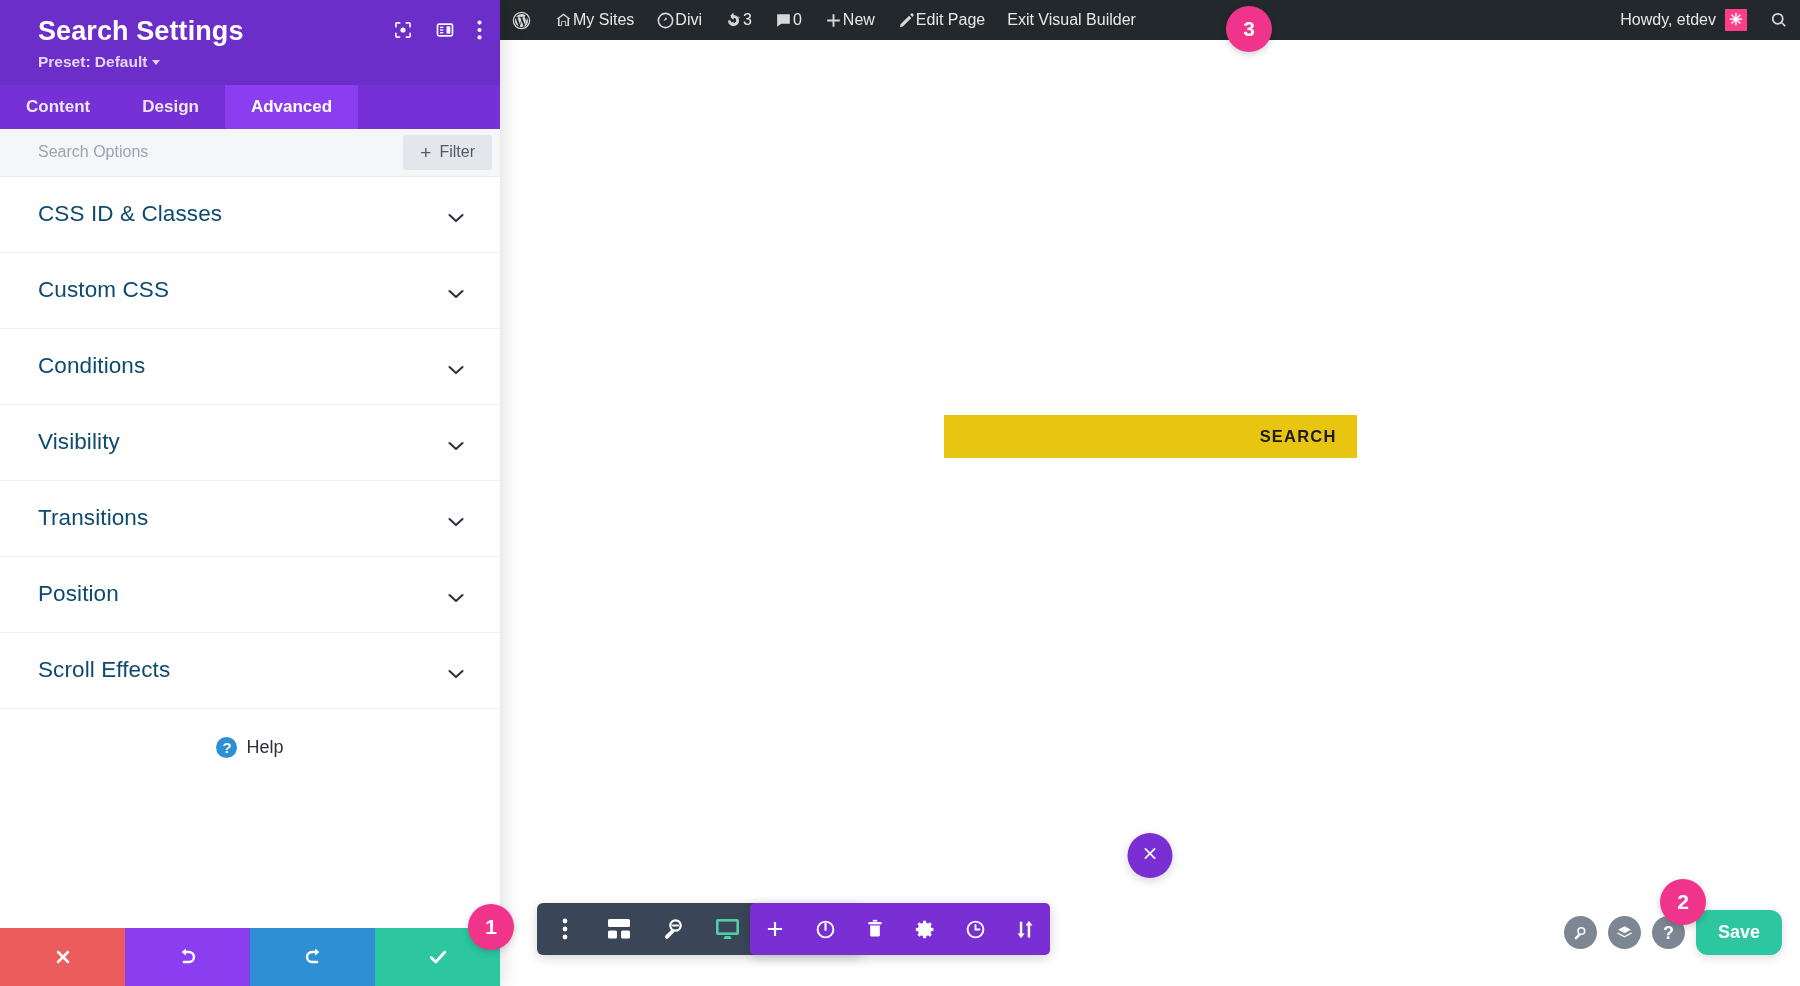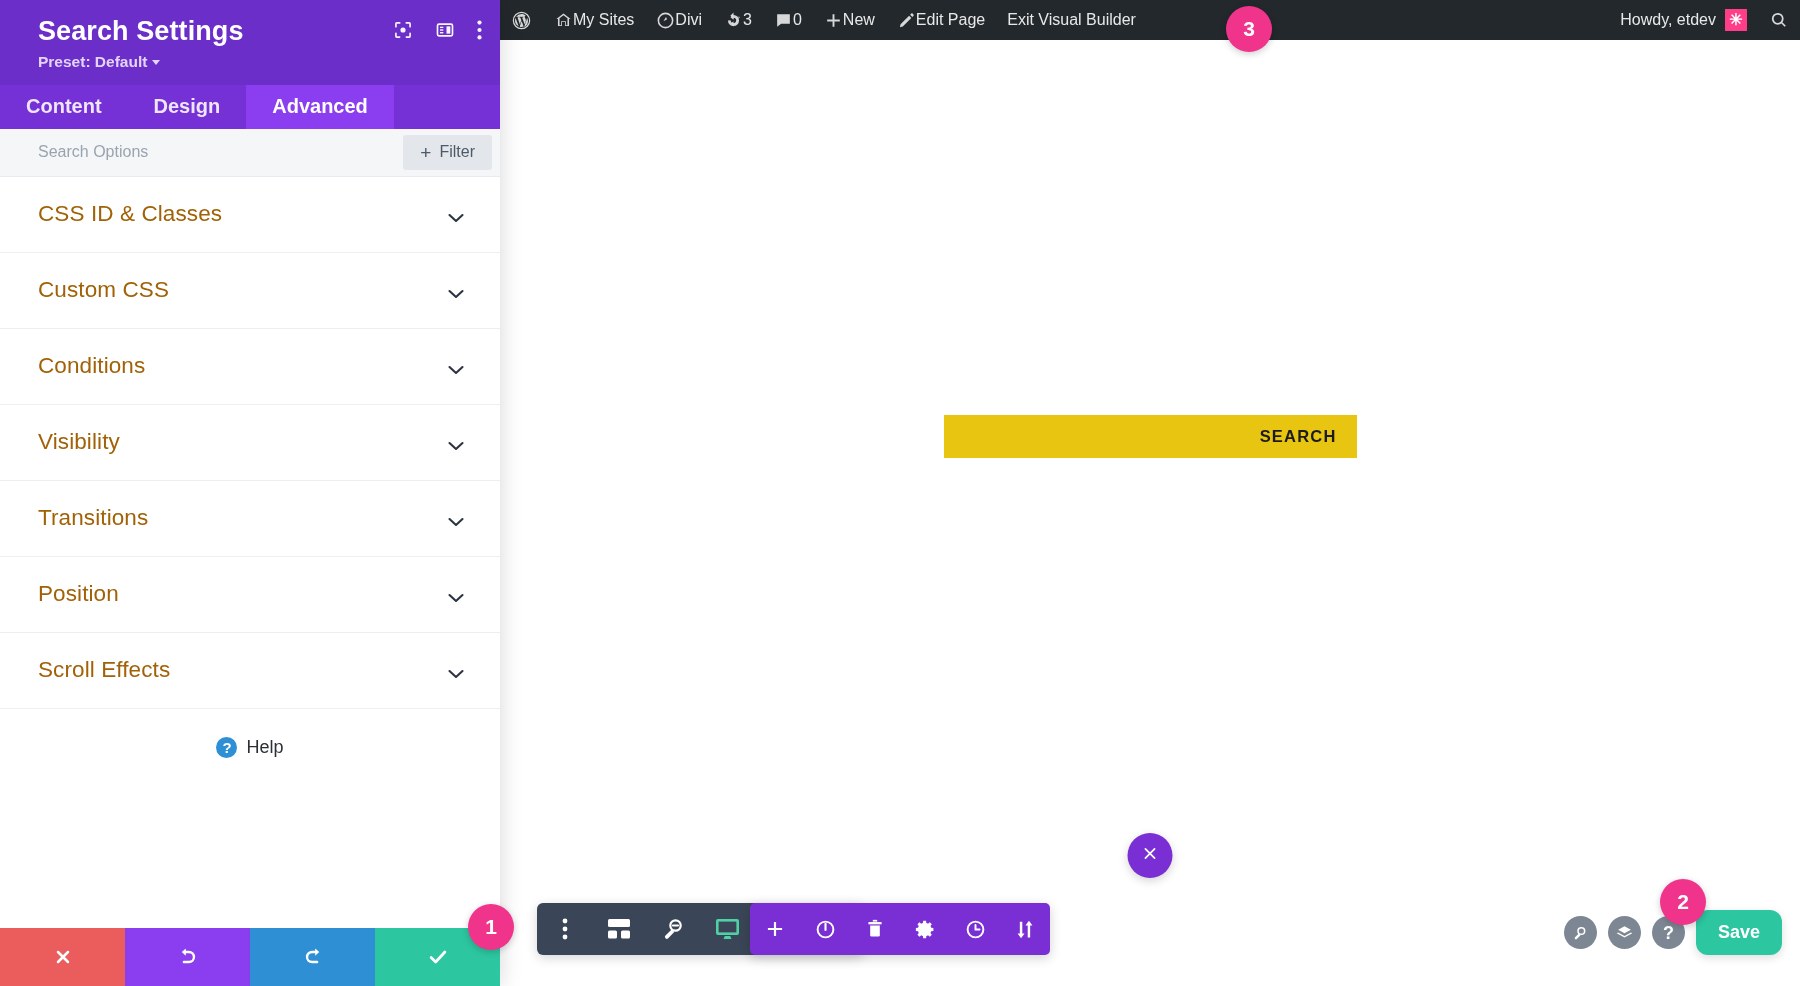--- a/index.html
+++ b/index.html
@@ -60,21 +60,21 @@
     position: absolute; right: 18px; top: 20px;
     display: flex; align-items: center; gap: 22px;
   }
   .head-icons svg { display: block; }
   .hi { cursor: pointer; opacity: .95; }
 
   .tabs { display: flex; background: #6b2ec9; height: 44px; }
   .tab {
     flex: 0 0 auto; padding: 0 26px; height: 44px;
     display: flex; align-items: center; justify-content: center;
-    color: #efe6fd; font-size: 20px; font-weight: 600; cursor: pointer;
+    color: #efe6fd; font-size: 17px; font-weight: 600; cursor: pointer;
     background: #7531d6;
   }
   .tab.active { background: #8b3df0; color: #ffffff; }
   .tab-fill { flex: 1; background: #7531d6; }
 
   .opt-row {
     height: 48px; display: flex; align-items: center;
     background: #f4f6f8; border-bottom: 1px solid #e7eaee;
     padding: 0 8px 0 38px; justify-content: space-between; gap: 32px;
   }
@@ -85,21 +85,21 @@
     padding: 8px 17px; border-radius: 3px; cursor: pointer; font-weight: 400;
   }
   .plus-g { font-size: 19px; line-height: 1; font-weight: 400; }
 
   .acc-list { flex: 0 0 auto; }
   .acc {
     height: 76px; display: flex; align-items: center; justify-content: space-between;
     padding: 0 36px 0 38px; border-bottom: 1px solid #eceff2; cursor: pointer;
     background: #fff;
   }
-  .acc-label { color: #a16207; font-size: 22.5px; font-weight: 400; letter-spacing: .1px; }
+  .acc-label { color: #0c4a6e; font-size: 22.5px; font-weight: 400; letter-spacing: .1px; }
   .chev { width: 16px; height: 10px; }
 
   .help-wrap {
     padding: 28px 0 0 0; display: flex; justify-content: center; align-items: center;
   }
   .help-btn {
     display: inline-flex; align-items: center; gap: 9px; cursor: pointer;
   }
   .help-circ {
     width: 21px; height: 21px; border-radius: 50%; background: #2e8fd4;

